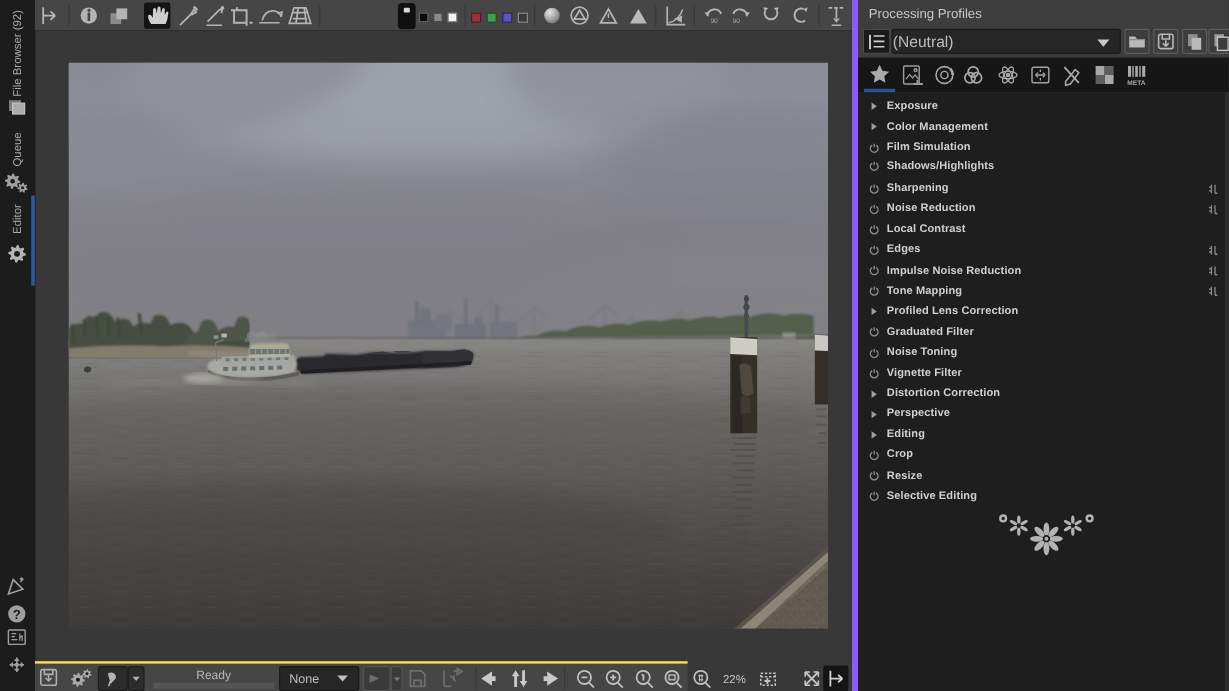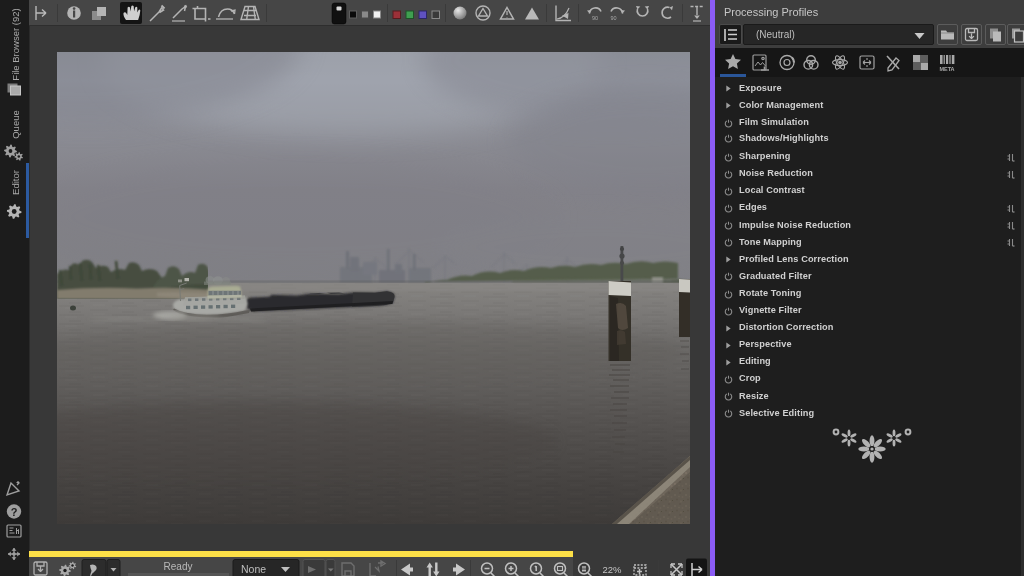--- a/index.html
+++ b/index.html
@@ -5,37 +5,37 @@
 html,body{width:1024px;height:576px;overflow:hidden;background:#2b2b2b;font-family:"Liberation Sans",sans-serif}
 #app{position:relative;width:1024px;height:576px}
 
 #sidebar{position:absolute;left:0;top:0;width:29px;height:576px;background:#1c1c1c}
 .vlabel{position:absolute;left:0;width:29px;color:#a9a9a9;font-size:10px;white-space:nowrap;transform:rotate(-90deg)}
 #sidebar svg{position:absolute}
 #edaccent{position:absolute;left:26px;top:163px;width:3px;height:75px;background:#2c5aa0}
 
 #main{position:absolute;left:29px;top:0;width:681px;height:576px;background:#383838}
 #toolbar{position:absolute;left:0;top:0;width:681px;height:26px;background:#464646;border-bottom:1px solid #2e2e2e}
-#statusbar{position:absolute;left:0;top:551px;width:544px;height:25px;background:#464646;border-top:6px solid #fde047}
+#statusbar{position:absolute;left:0;top:551px;width:544px;height:25px;background:#464646;border-top:2px solid #fde047}
 #canvas{position:absolute;left:0;top:26px;width:681px;height:525px;background:#383838;border-left:1px solid #2a2a2a}
 
 #photo{position:absolute;left:27px;top:26px;width:633px;height:472px;overflow:hidden}
 
 #panel{position:absolute;left:710px;top:0;width:314px;height:576px;background:#3d3d3d;border-left:5px solid #8b5cf6}
 #panel .ph{position:absolute;left:9px;top:6px;font-size:11px;color:#c6c6c6}
 #tabs{position:absolute;left:0px;top:48px;width:314px;height:29px;background:#161616}
 #tools{position:absolute;left:0px;top:77px;width:306px;height:499px;background:#1e1e1e}
 #tscroll{position:absolute;left:306px;top:77px;width:8px;height:499px;background:#2d2d2d}
 .trow{position:absolute;left:0;width:306px;height:17px}
 .trow .nm{position:absolute;left:24px;top:2.5px;font-size:9.2px;font-weight:bold;color:#d0d0d0;letter-spacing:.1px}
 .trow svg{position:absolute}
 .badge{position:absolute;left:292px;top:4px}
 
 .pbtn{position:absolute;top:24px;height:21px;background:#3d3d3d;border:1px solid #5c5c5c;border-radius:2px}
-#combo{position:absolute;left:28px;top:24px;width:191px;height:21px;background:#262626;border:1px solid #1a1a1a;border-radius:2px;color:#bdbdbd;font-size:10px;line-height:19px;padding-left:12px}
+#combo{position:absolute;left:28px;top:24px;width:191px;height:21px;background:#262626;border:1px solid #1a1a1a;border-radius:2px;color:#bdbdbd;font-size:13px;line-height:19px;padding-left:0}
 </style></head>
 <body>
 <div id="app">
   <div id="main">
     <div id="canvas">
         <div id="photo">
 <svg width="633" height="472" viewBox="0 0 633 472">
 <defs>
 <linearGradient id="sky" x1="0" y1="0" x2="0" y2="1">
  <stop offset="0" stop-color="#93979f"></stop>
@@ -648,21 +648,21 @@
             <path d="M3.2 2.1 a3.6 3.6 0 1 0 3.6 0" stroke="#8d8d8d" stroke-width="1.2" fill="none"></path>
             <path d="M5 0.8 v3.4" stroke="#8d8d8d" stroke-width="1.2"></path>
           </svg>
           <span class="nm">Graduated Filter</span>
         </div>
 <div class="trow" style="top:208.4px">
           <svg width="9" height="9" viewBox="0 0 10 10" style="left:9px;top:4.2px">
             <path d="M3.2 2.1 a3.6 3.6 0 1 0 3.6 0" stroke="#8d8d8d" stroke-width="1.2" fill="none"></path>
             <path d="M5 0.8 v3.4" stroke="#8d8d8d" stroke-width="1.2"></path>
           </svg>
-          <span class="nm">Rotate Toning</span>
+          <span class="nm">Noise Toning</span>
         </div>
 <div class="trow" style="top:242.6px">
           <svg width="7" height="7" viewBox="0 0 8 8" style="left:10px;top:5.2px">
             <path d="M1.5 0.5 L6.5 4 L1.5 7.5 z" fill="#9e9e9e"></path>
           </svg>
           <span class="nm">Distortion Correction</span>
         </div>
 <div class="trow" style="top:225.5px">
           <svg width="9" height="9" viewBox="0 0 10 10" style="left:9px;top:4.2px">
             <path d="M3.2 2.1 a3.6 3.6 0 1 0 3.6 0" stroke="#8d8d8d" stroke-width="1.2" fill="none"></path>

